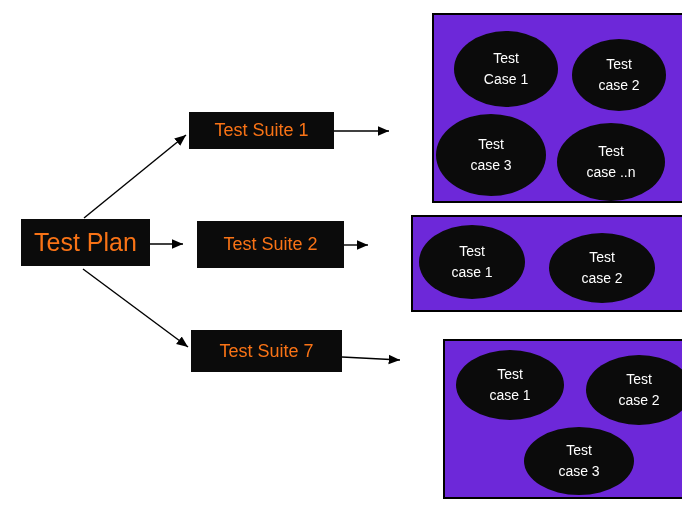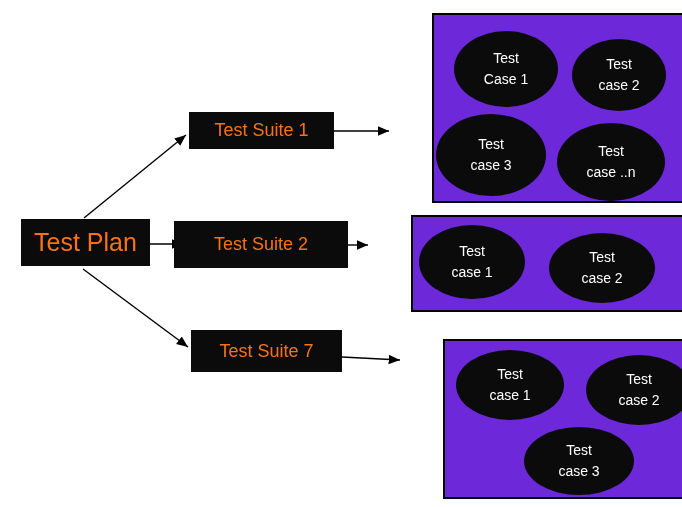--- a/index.html
+++ b/index.html
@@ -27,21 +27,21 @@
     color: #f97316;
     display: flex;
     align-items: center;
     justify-content: center;
     text-align: left;
     box-sizing: border-box;
   }
   .plan-node { left: 13px; top: 219px; width: 129px; height: 47px; font-size: 25px; margin-left: 8px; }
   .suite-node { font-size: 18px; }
   .suite-1 { left: 189px; top: 112px; width: 145px; height: 37px; }
-  .suite-2 { left: 174px; top: 221px; width: 174px; height: 47px; }
+  .suite-2 { left: 197px; top: 221px; width: 147px; height: 47px; }
   .suite-3 { left: 191px; top: 330px; width: 151px; height: 42px; }
   .group {
     position: absolute;
     border: 2px solid #000000;
     background: #6d28d9;
     box-sizing: border-box;
     margin-left: 39px;
   }
   .group-1 { left: 393px; top: 13px;  width: 258px; height: 190px; }
   .group-2 { left: 372px; top: 215px; width: 273px; height: 97px;  }

